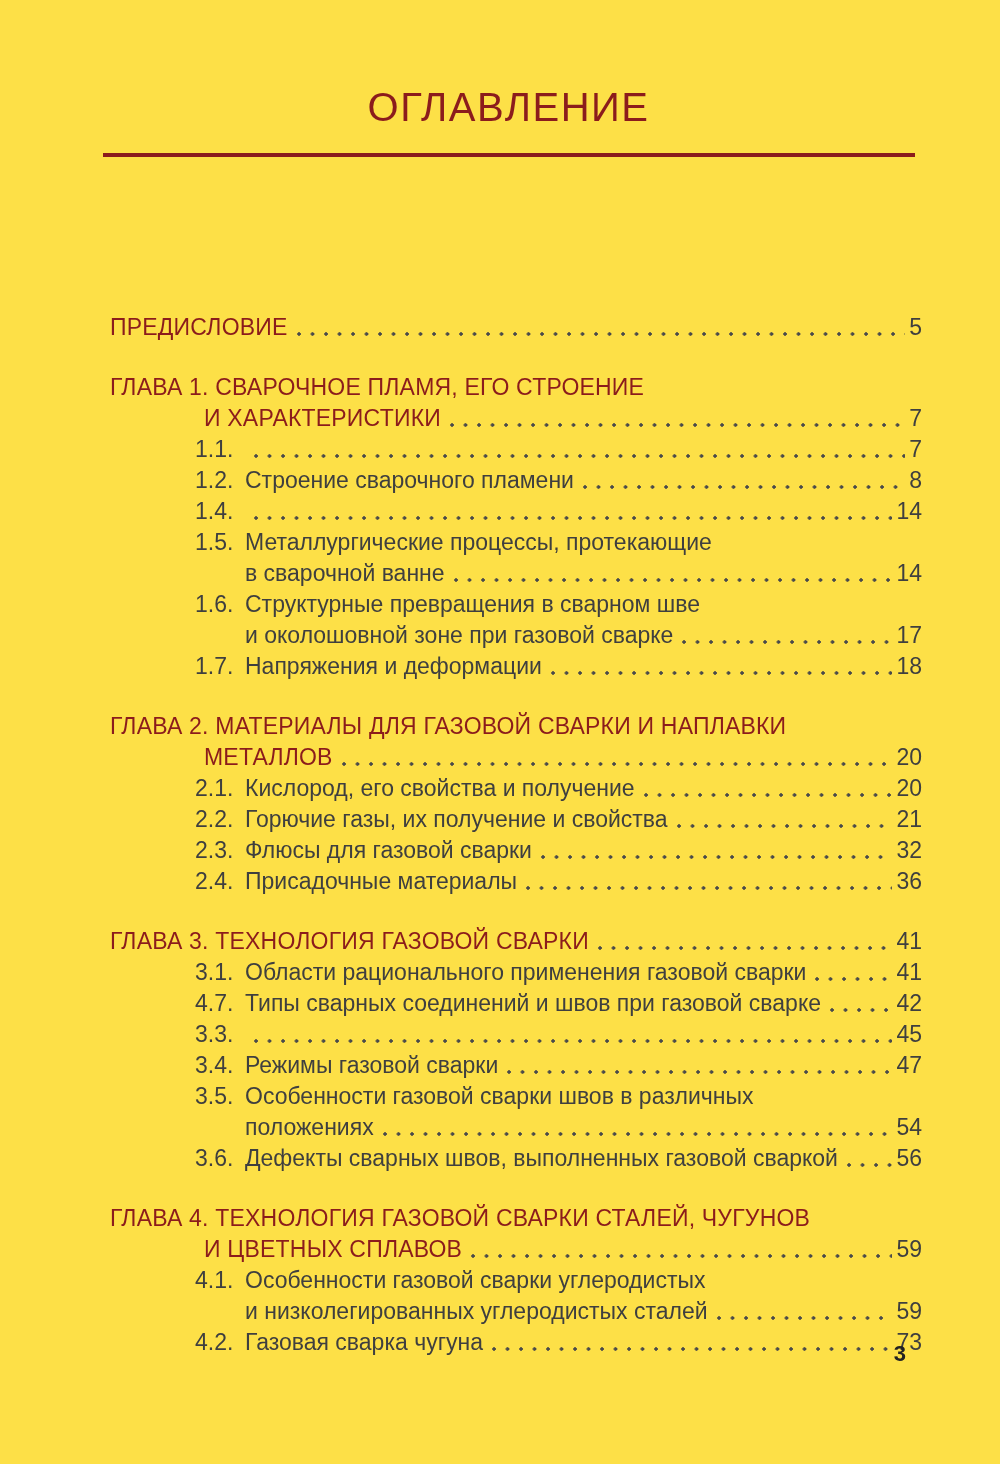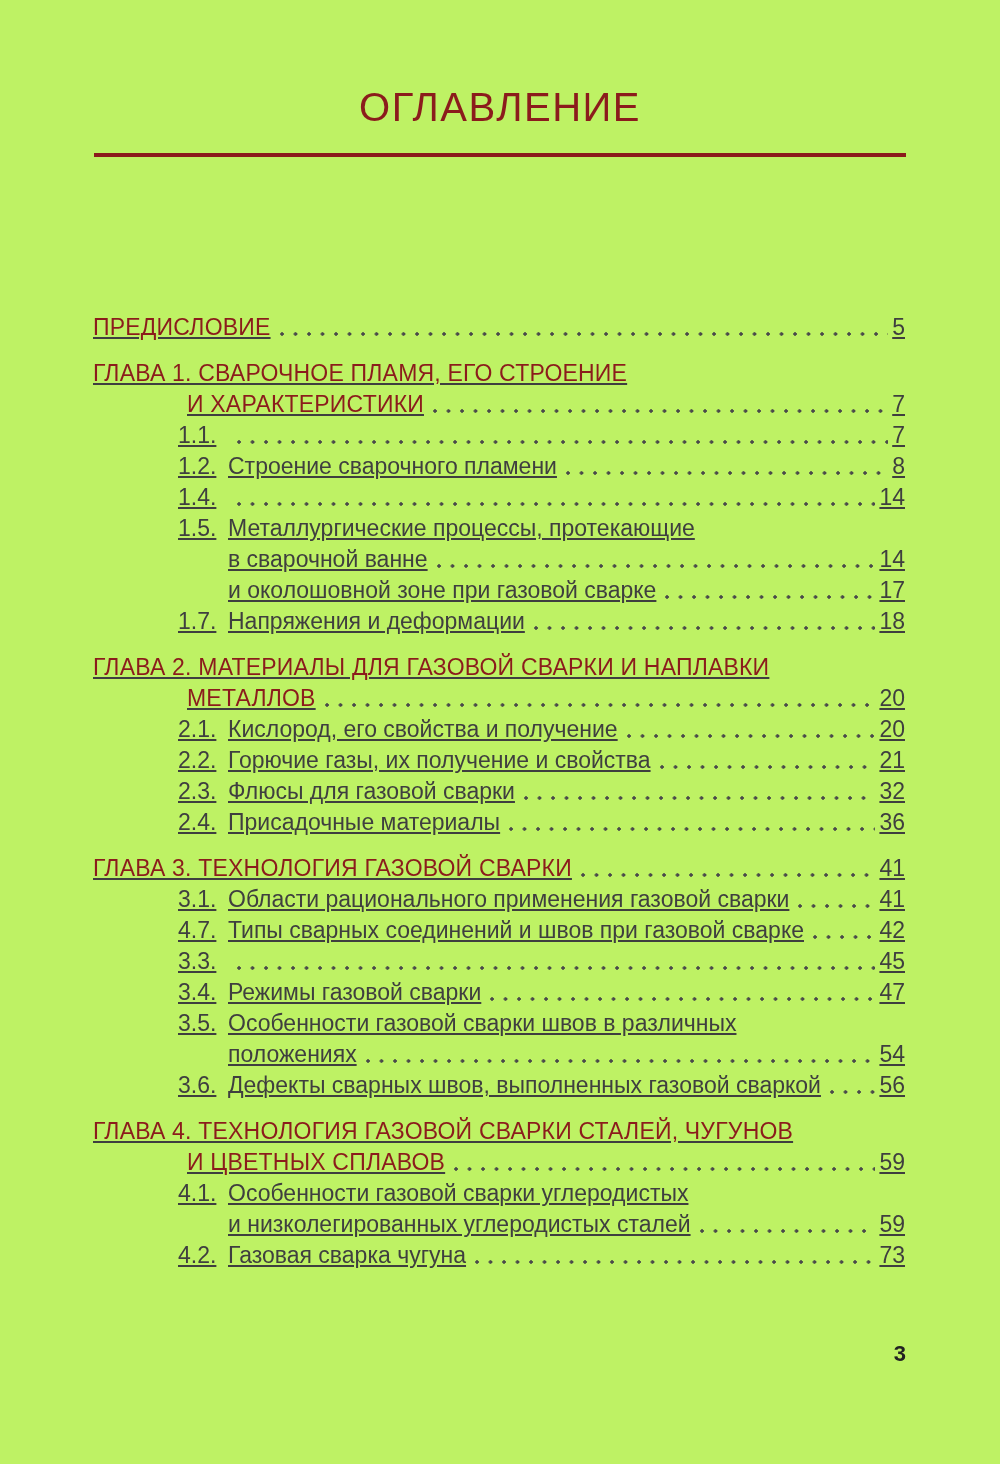--- a/index.html
+++ b/index.html
@@ -12,22 +12,23 @@
   *{margin:0;padding:0;box-sizing:border-box;}
   html,body{background:#ffffff;}
   body{
     font-family:"Liberation Sans","DejaVu Sans",sans-serif;
     color:var(--text);
   }
   .page{
     position:relative;
     width:var(--page-w);
     height:var(--page-h);
-    background:#bef264;
+    background:#fde047;
     overflow:hidden;
+    padding-left:17px;
   }
   
   .header{
     padding-top:84px;
   }
   .title{
     text-align:center;
     font-size:40px;
     line-height:46px;
     font-weight:400;
@@ -40,27 +41,26 @@
     height:4px;
     background:var(--red);
   }
   
   .toc{
     margin:155px 0 0 93px;
     width:812px;
     font-size:23px;
   }
   .entry{margin:0;}
-  .entry.chapter{margin-top:15px;}
+  .entry.chapter{margin-top:29px;}
   .line{
     display:flex;
     align-items:flex-end;
     line-height:31px;
     white-space:nowrap;
-    text-decoration:underline;
   }
   .entry.chapter .line .text,
   .entry.preface .line .text{
     color:var(--red);
     letter-spacing:0.2px;
   }
   .entry.chapter .line.cont{padding-left:94px;}
   .entry.section .line.first{padding-left:85px;}
   .entry.section .line.cont{padding-left:135px;}
   .num{
@@ -147,20 +147,24 @@
           <span class="num">1.5.</span>
           <span class="text">Металлургические процессы, протекающие</span>
         </div>
         <div class="line cont">
           <span class="text">в сварочной ванне</span>
           <span class="leader"></span>
           <span class="pagenum">14</span>
         </div>
       </div>
       <div class="entry section">
+        <div class="line first">
+          <span class="num">1.6.</span>
+          <span class="text">Структурные превращения в сварном шве</span>
+        </div>
         <div class="line cont">
           <span class="text">и околошовной зоне при газовой сварке</span>
           <span class="leader"></span>
           <span class="pagenum">17</span>
         </div>
       </div>
       <div class="entry section">
         <div class="line first">
           <span class="num">1.7.</span>
           <span class="text">Напряжения и деформации</span>

